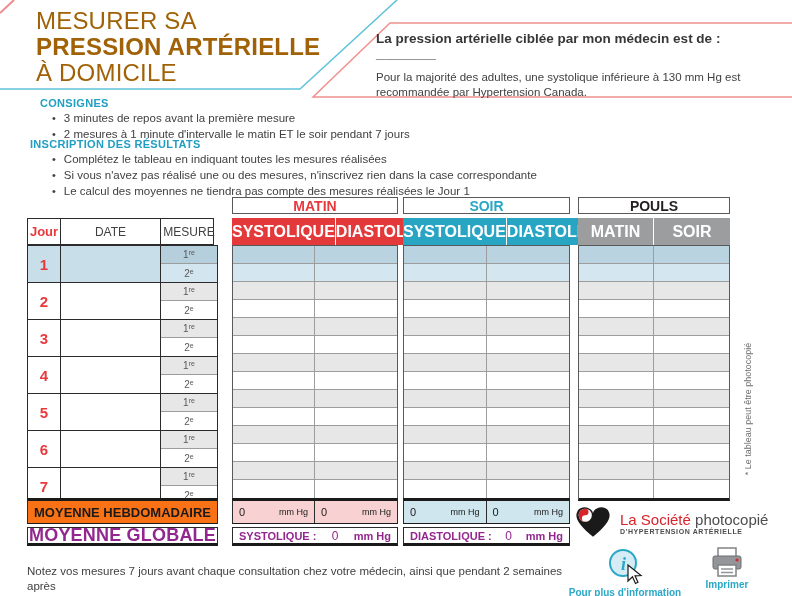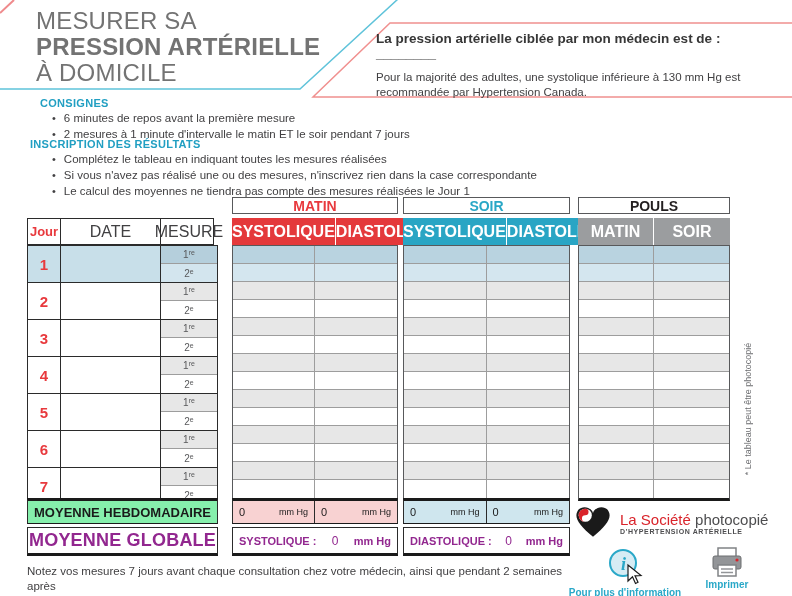--- a/index.html
+++ b/index.html
@@ -1,21 +1,21 @@
 <!DOCTYPE html>
 <html><head>
 <meta charset="utf-8">
 <style>
   * { margin:0; padding:0; box-sizing:border-box; }
   body { width:792px; height:596px; background:#fff; font-family:"Liberation Sans", sans-serif; overflow:hidden; }
   #page { position:relative; width:792px; height:596px; background:#fff; overflow:hidden; }
   .abs { position:absolute; }
 
   
-  .title { left:36px; top:8px; color:#737373; line-height:26px; font-size:24px; letter-spacing:0.2px; }
+  .title { left:36px; top:8px; color:#a16207; line-height:26px; font-size:24px; letter-spacing:0.2px; }
   .title .t1, .title .t3 { font-weight:normal; }
   .title .t2 { font-weight:bold; }
   .deco { left:0; top:0; width:792px; height:596px; pointer-events:none; }
 
   .targetbox-text { left:376px; top:31px; width:400px; }
   .targetbox-text .h { font-size:13.5px; font-weight:bold; color:#373737; }
   .targetbox-text .n { font-size:11.5px; color:#414042; margin-top:9px; line-height:15px; }
 
   
   .sechead { color:#219fc2; font-weight:bold; font-size:11px; letter-spacing:0.3px; }
@@ -32,46 +32,46 @@
   .dc { border-bottom:1px solid #9d9d9d; background:#fff; }
   .dc:nth-child(odd) { border-right:1px solid #9d9d9d; }
   .dc:nth-child(27), .dc:nth-child(28) { border-bottom:none; }
   .dc:nth-child(4n+1), .dc:nth-child(4n+2) { background:#e7e7e7; }
   .dc:nth-child(-n+2) { background:#b9d3e0; }
   .dc:nth-child(3), .dc:nth-child(4) { background:#d4e6ef; }
 
   
   .lhead { position:absolute; left:0; top:21px; right:4px; height:27px; display:grid; grid-template-columns:33px 100px 56px;
            border:1px solid #2b2b2b; }
-  .lhead > div { display:flex; align-items:center; justify-content:center; border-right:1px solid #2b2b2b; font-size:16px; color:#414042; }
+  .lhead > div { display:flex; align-items:center; justify-content:center; border-right:1px solid #2b2b2b; font-size:12px; color:#414042; }
   .lhead > div:last-child { border-right:none; }
   .lhead .jour { color:#e8393d; font-weight:bold; font-size:13px; }
   .ldata { position:absolute; left:0; top:48px; right:0; border:1px solid #2b2b2b; }
   .dayblock { display:grid; grid-template-columns:33px 100px 56px; grid-template-rows:18px 18px; border-bottom:1px solid #2b2b2b; }
   .dayblock:last-child { border-bottom:none; }
   .dayblock .jcell { grid-row:1/3; display:flex; align-items:center; justify-content:center;
                      color:#e8393d; font-weight:bold; font-size:15px; border-right:1px solid #2b2b2b; }
   .dayblock .datecell { grid-row:1/3; border-right:1px solid #2b2b2b; }
   .dayblock .m1, .dayblock .m2 { display:flex; align-items:center; justify-content:center; font-size:10px; color:#58595b; }
   .dayblock .m1 { border-bottom:1px solid #9d9d9d; background:#e7e7e7; }
   .dayblock sup { font-size:7px; margin-top:-4px; }
   .dayblock.day1 .jcell, .dayblock.day1 .datecell { background:#c8dfe9; }
   .dayblock.day1 .m1 { background:#b5cfdc; }
   .dayblock.day1 .m2 { background:#d3e5ee; }
 
   
   .hebdo { position:absolute; left:0; top:301px; right:0; height:26px; border-top:3px solid #1a1a1a; }
   .hebdo.lbl { border-left:1px solid #2b2b2b; border-right:1px solid #2b2b2b; border-bottom:1px solid #1a1a1a;
-               display:flex; align-items:center; justify-content:center; font-weight:bold; font-size:13px; color:#1a1a1a; background:#86efac; }
+               display:flex; align-items:center; justify-content:center; font-weight:bold; font-size:13px; color:#1a1a1a; background:#f97316; }
   .hebdo.vals { display:grid; grid-template-columns:1fr 1fr; border-left:1px solid #2b2b2b; border-right:1px solid #2b2b2b; border-bottom:1px solid #1a1a1a; }
   .hebdo.vals > div { display:flex; align-items:center; justify-content:space-between; padding:0 6px; border-right:1px solid #2b2b2b; }
   .hebdo.vals > div:last-child { border-right:none; }
   .hebdo .v { font-size:11px; color:#1a1a1a; }
   .hebdo .u { font-size:9px; color:#1a1a1a; }
-  .globale { position:absolute; left:0; top:330px; right:0; height:29px; border:1px solid #2b2b2b; border-bottom:3px solid #1a1a1a;
+  .globale { position:absolute; left:0; top:330px; right:0; height:19px; border:1px solid #2b2b2b; border-bottom:3px solid #1a1a1a;
              display:flex; align-items:center; }
   .globale.lbl { justify-content:center; color:#92278f; font-weight:bold; font-size:18px; letter-spacing:0.2px; }
   .globale.vals { justify-content:space-between; padding:0 6px; color:#92278f; }
   .globale.vals .k { font-weight:bold; font-size:11px; }
   .globale.vals .v { font-size:12px; }
   .globale.vals .u { font-weight:bold; font-size:11px; }
 
   
   .sidenote { left:659px; top:403px; width:180px; height:12px; transform:rotate(-90deg); transform-origin:center;
               font-size:9px; color:#6d6e71; text-align:center; }
@@ -111,21 +111,21 @@
     <div class="n">
       <div>Pour la majorité des adultes, une systolique inférieure à 130 mm Hg est</div>
       <div>recommandée par Hypertension Canada.</div>
     </div>
   </div>
 
   <div class="abs sechead" style="left:40px; top:97px;">CONSIGNES</div>
   <div class="abs bullets" style="left:52px; top:110px;">
     <div class="bullet">
         <span class="dot">•</span>
-        <span>6 minutes de repos avant la première mesure</span>
+        <span>3 minutes de repos avant la première mesure</span>
       </div>
     <div class="bullet">
         <span class="dot">•</span>
         <span>2 mesures à 1 minute d'intervalle le matin ET le soir pendant 7 jours</span>
       </div>
   </div>
 
   <div class="abs sechead" style="left:30px; top:138px;">INSCRIPTION DES RÉSULTATS</div>
   <div class="abs bullets" style="left:52px; top:151px;">
     <div class="bullet">

